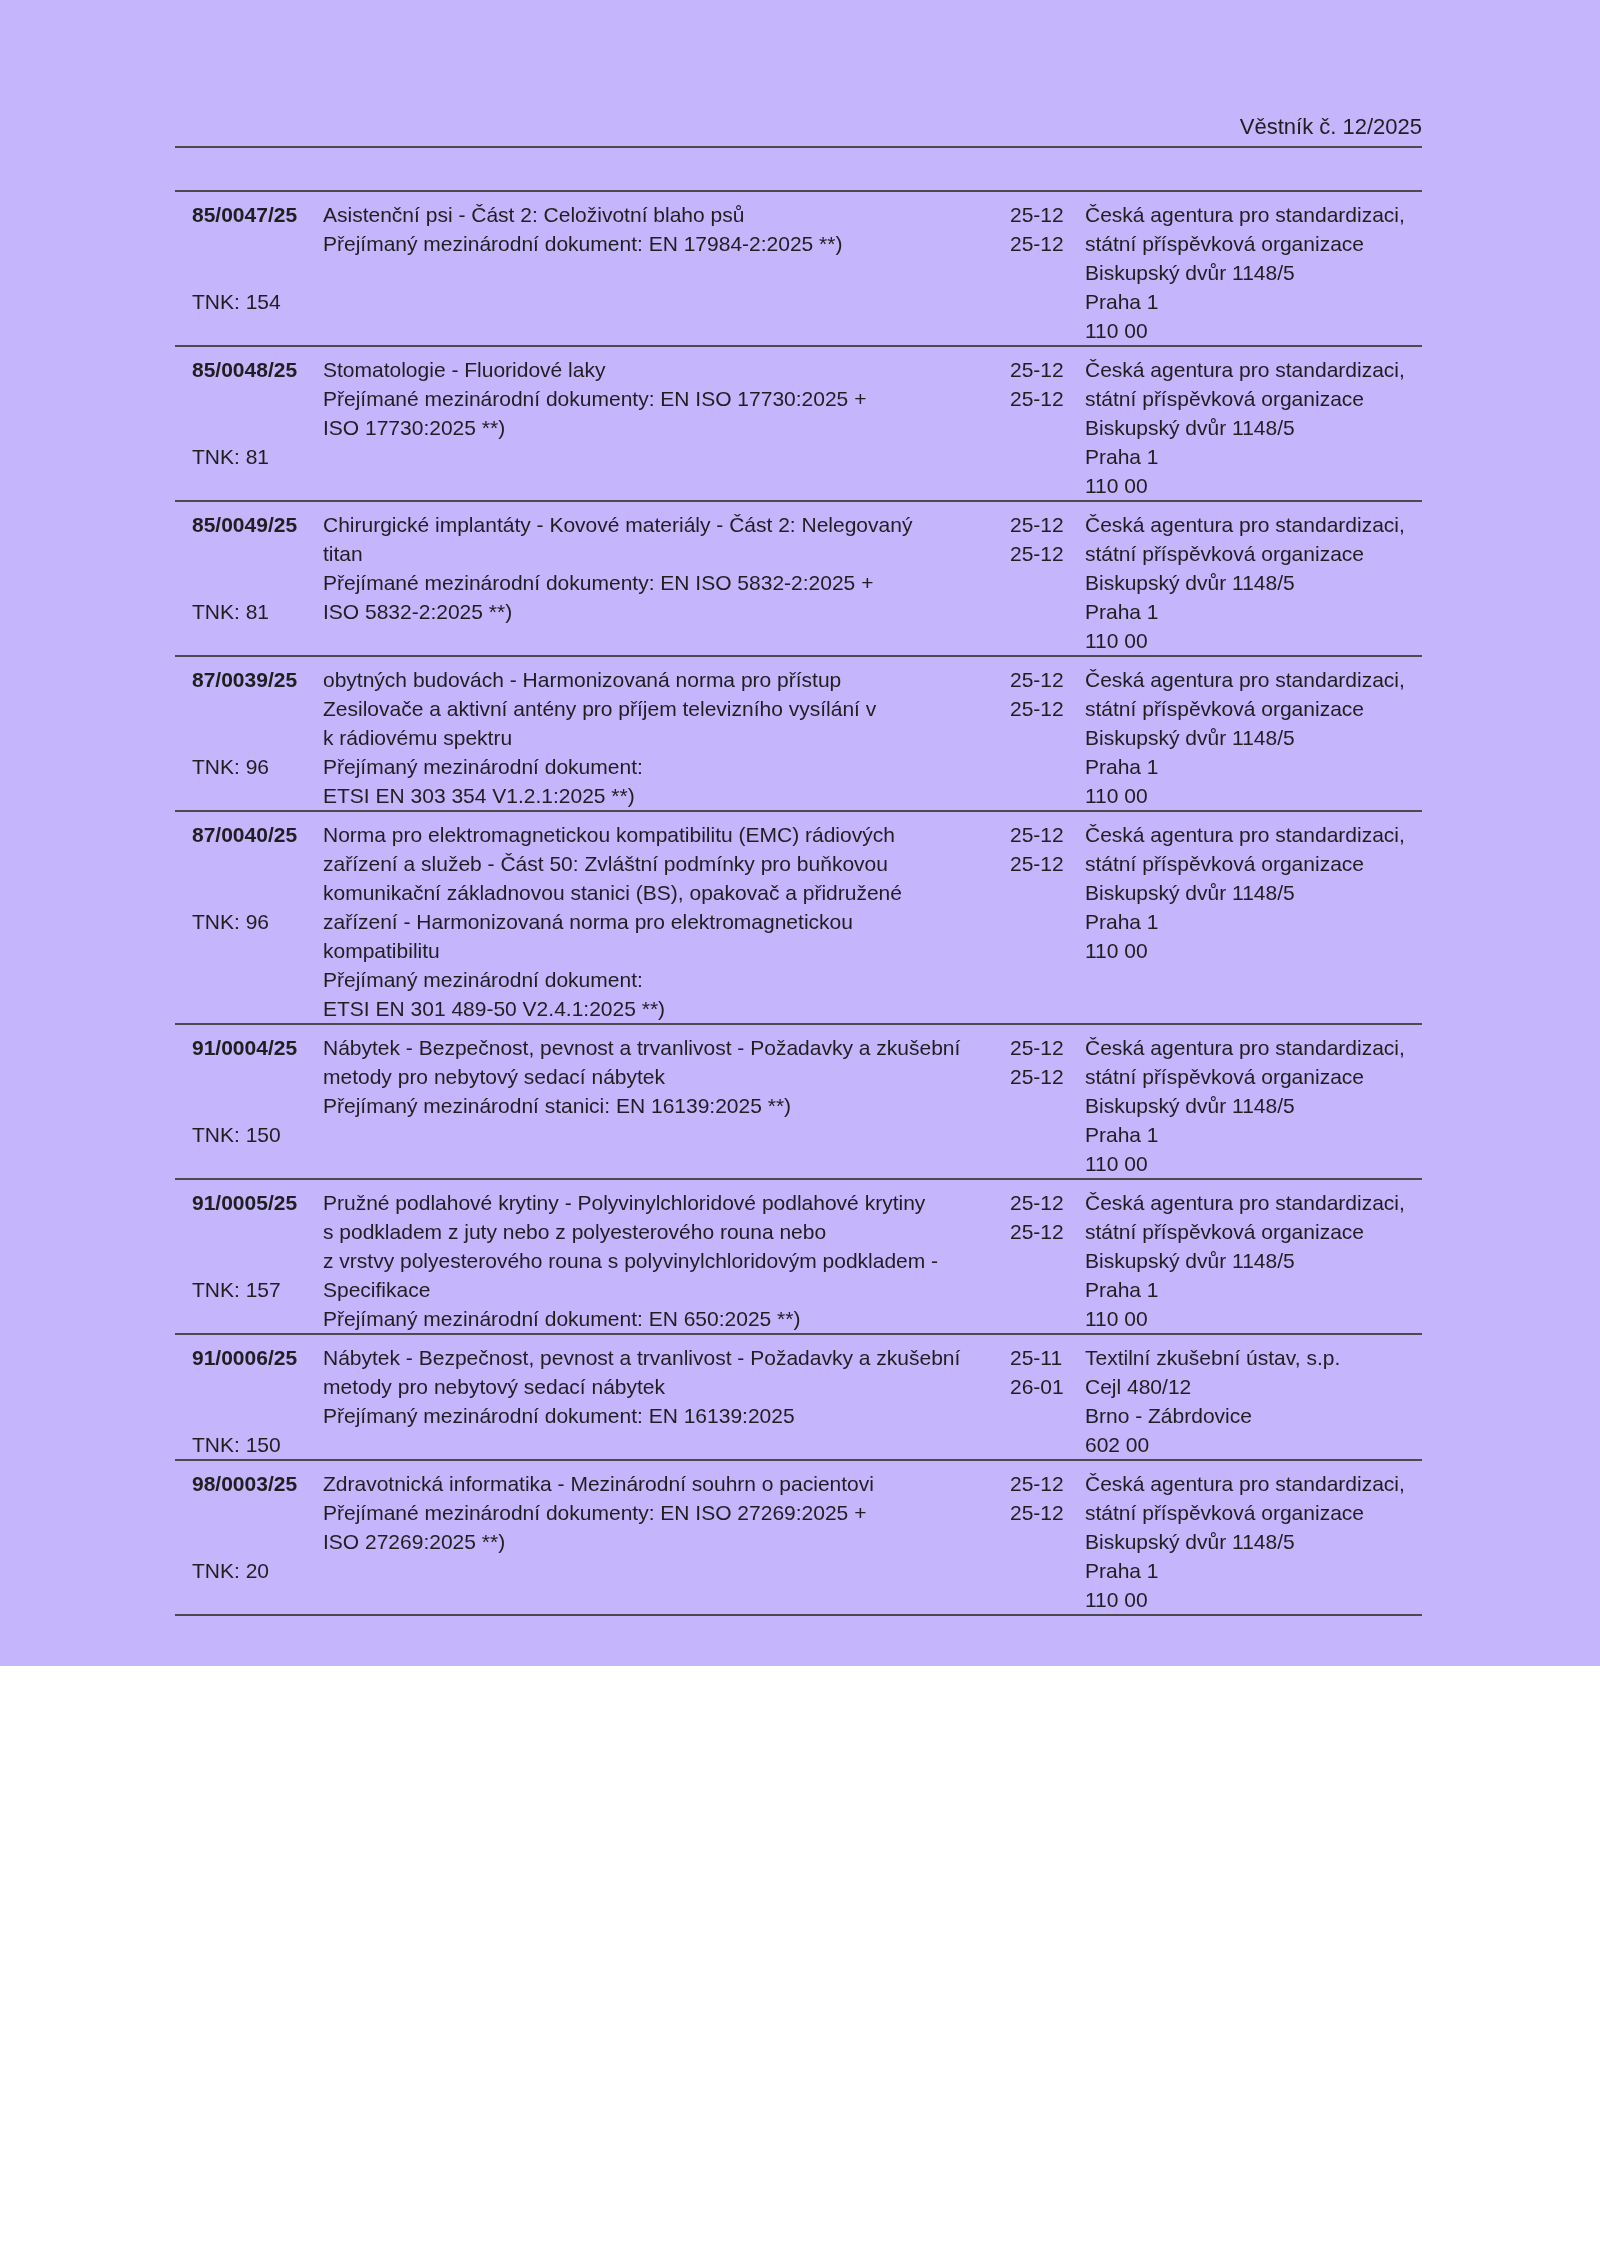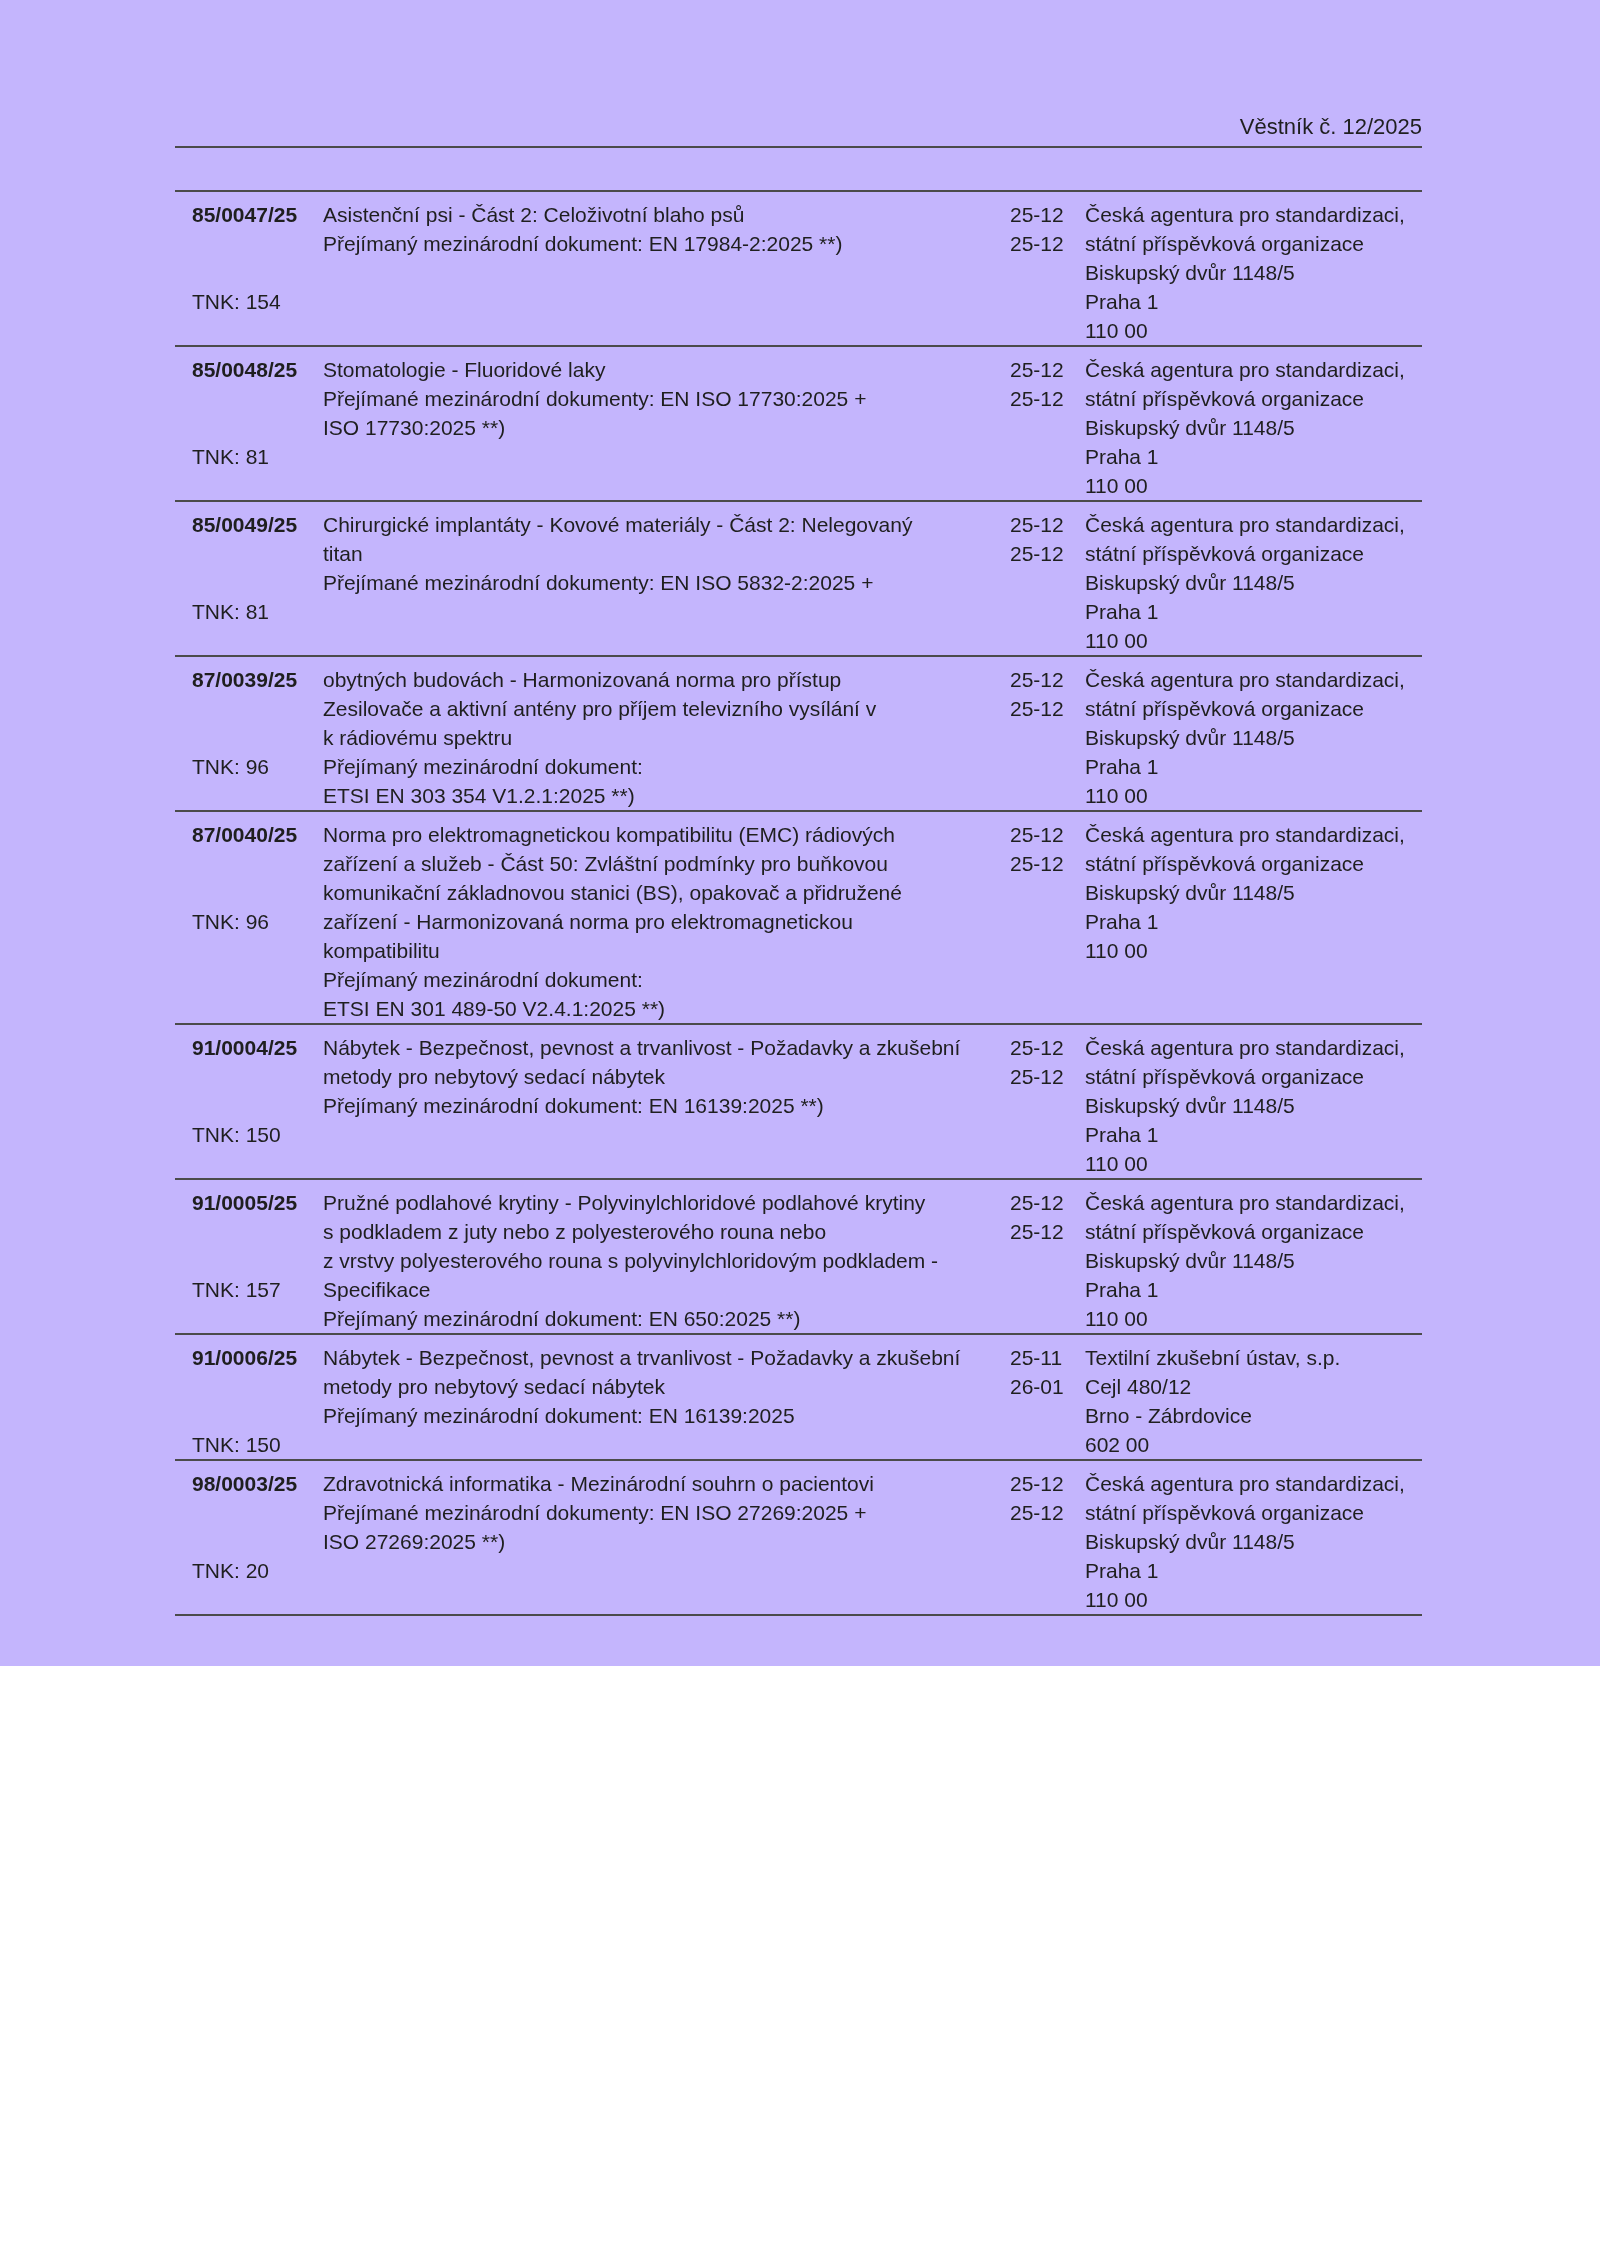--- a/index.html
+++ b/index.html
@@ -135,20 +135,21 @@
 
   <div class="row">
     <div class="cell cell-id">
       <div class="row-id">85/0049/25</div>
       <div class="row-tnk">TNK: 81</div>
     </div>
     <div class="cell cell-desc">
           <div class="line">Chirurgické implantáty - Kovové materiály - Část 2: Nelegovaný</div>
           <div class="line">titan</div>
           <div class="line">Přejímané mezinárodní dokumenty: EN ISO 5832-2:2025 +</div>
+          <div class="line">ISO 5832-2:2025 **)</div>
         </div>
     <div class="cell cell-dates">
           <div class="line">25-12</div>
           <div class="line">25-12</div>
         </div>
     <div class="cell cell-org">
           <div class="line">Česká agentura pro standardizaci,</div>
           <div class="line">státní příspěvková organizace</div>
           <div class="line">Biskupský dvůr 1148/5</div>
           <div class="line">Praha 1</div>
@@ -209,21 +210,21 @@
   </div>
 
   <div class="row">
     <div class="cell cell-id">
       <div class="row-id">91/0004/25</div>
       <div class="row-tnk">TNK: 150</div>
     </div>
     <div class="cell cell-desc">
           <div class="line">Nábytek - Bezpečnost, pevnost a trvanlivost - Požadavky a zkušební</div>
           <div class="line">metody pro nebytový sedací nábytek</div>
-          <div class="line">Přejímaný mezinárodní dokument: EN 16139:2025 **)</div>
+          <div class="line">Přejímaný mezinárodní stanici: EN 16139:2025 **)</div>
         </div>
     <div class="cell cell-dates">
           <div class="line">25-12</div>
           <div class="line">25-12</div>
         </div>
     <div class="cell cell-org">
           <div class="line">Česká agentura pro standardizaci,</div>
           <div class="line">státní příspěvková organizace</div>
           <div class="line">Biskupský dvůr 1148/5</div>
           <div class="line">Praha 1</div>

